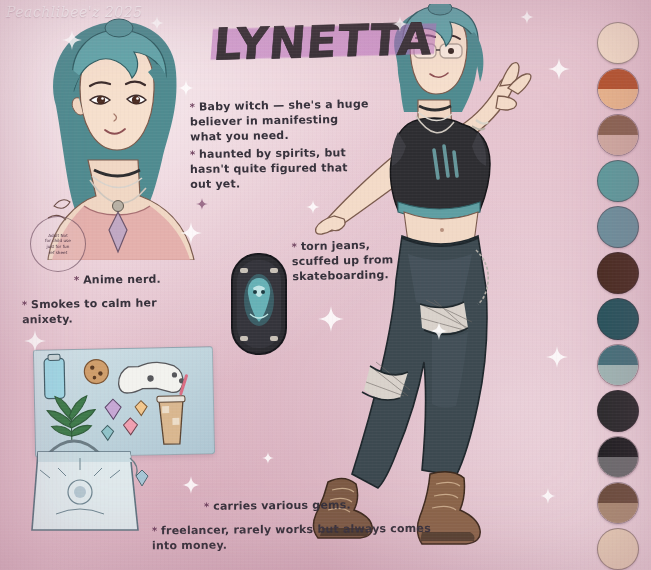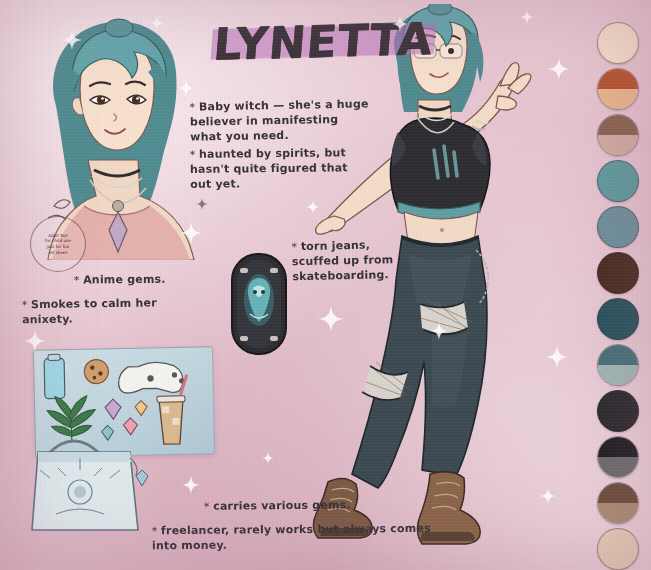--- a/index.html
+++ b/index.html
@@ -416,26 +416,27 @@
       <path d="M119 102 q16 8 32 0" fill="none" stroke="#2c2c2e" stroke-width="3"></path>
       <path d="M118 108 q18 16 34 2" fill="none" stroke="#ddd8d0" stroke-width="1.5"></path>
       <path d="M116 112 q20 30 38 6" fill="none" stroke="#cfc8bf" stroke-width="1.5"></path>
     </svg>
   </div>
 
   <div class="title">
     <span class="hl">LYNETTA</span>
   </div>
 
+  <div class="watermark">Peachlibee'z 2025</div>
 
   <div id="notes-layer">
       <div class="note b" style="left: 190px; top: 98px; width: 180px; transform: rotate(-1deg);"><span class="star">* </span><span>Baby witch — she's a huge believer in manifesting what you need.</span></div>
       <div class="note b" style="left: 190px; top: 146px; width: 180px; transform: rotate(-0.6deg);"><span class="star">* </span><span>haunted by spirits, but hasn't quite figured that out yet.</span></div>
       <div class="note b" style="left: 292px; top: 238px; width: 120px; transform: rotate(-1.2deg);"><span class="star">* </span><span>torn jeans, scuffed up from skateboarding.</span></div>
-      <div class="note b" style="left: 74px; top: 272px; width: 120px; transform: rotate(-0.5deg);"><span class="star">* </span><span>Anime gems.</span></div>
+      <div class="note b" style="left: 74px; top: 272px; width: 120px; transform: rotate(-0.5deg);"><span class="star">* </span><span>Anime nerd.</span></div>
       <div class="note b" style="left: 22px; top: 296px; width: 180px; transform: rotate(-0.8deg);"><span class="star">* </span><span>Smokes to calm her anixety.</span></div>
       <div class="note b" style="left: 204px; top: 498px; width: 180px; transform: rotate(-0.6deg);"><span class="star">* </span><span>carries various gems.</span></div>
       <div class="note b" style="left: 152px; top: 522px; width: 300px; transform: rotate(-0.5deg);"><span class="star">* </span><span>freelancer, rarely works but always comes into money.</span></div>
     </div>
 
   <div id="sparkle-layer">
       <div class="spark" style="left: 62px; top: 30px;">
         <svg width="20" height="20" viewBox="0 0 24 24">
           <path d="M12 0 C13 8 16 11 24 12 C16 13 13 16 12 24 C11 16 8 13 0 12 C8 11 11 8 12 0 Z" fill="#ffffff" opacity="0.85"></path>
         </svg>

